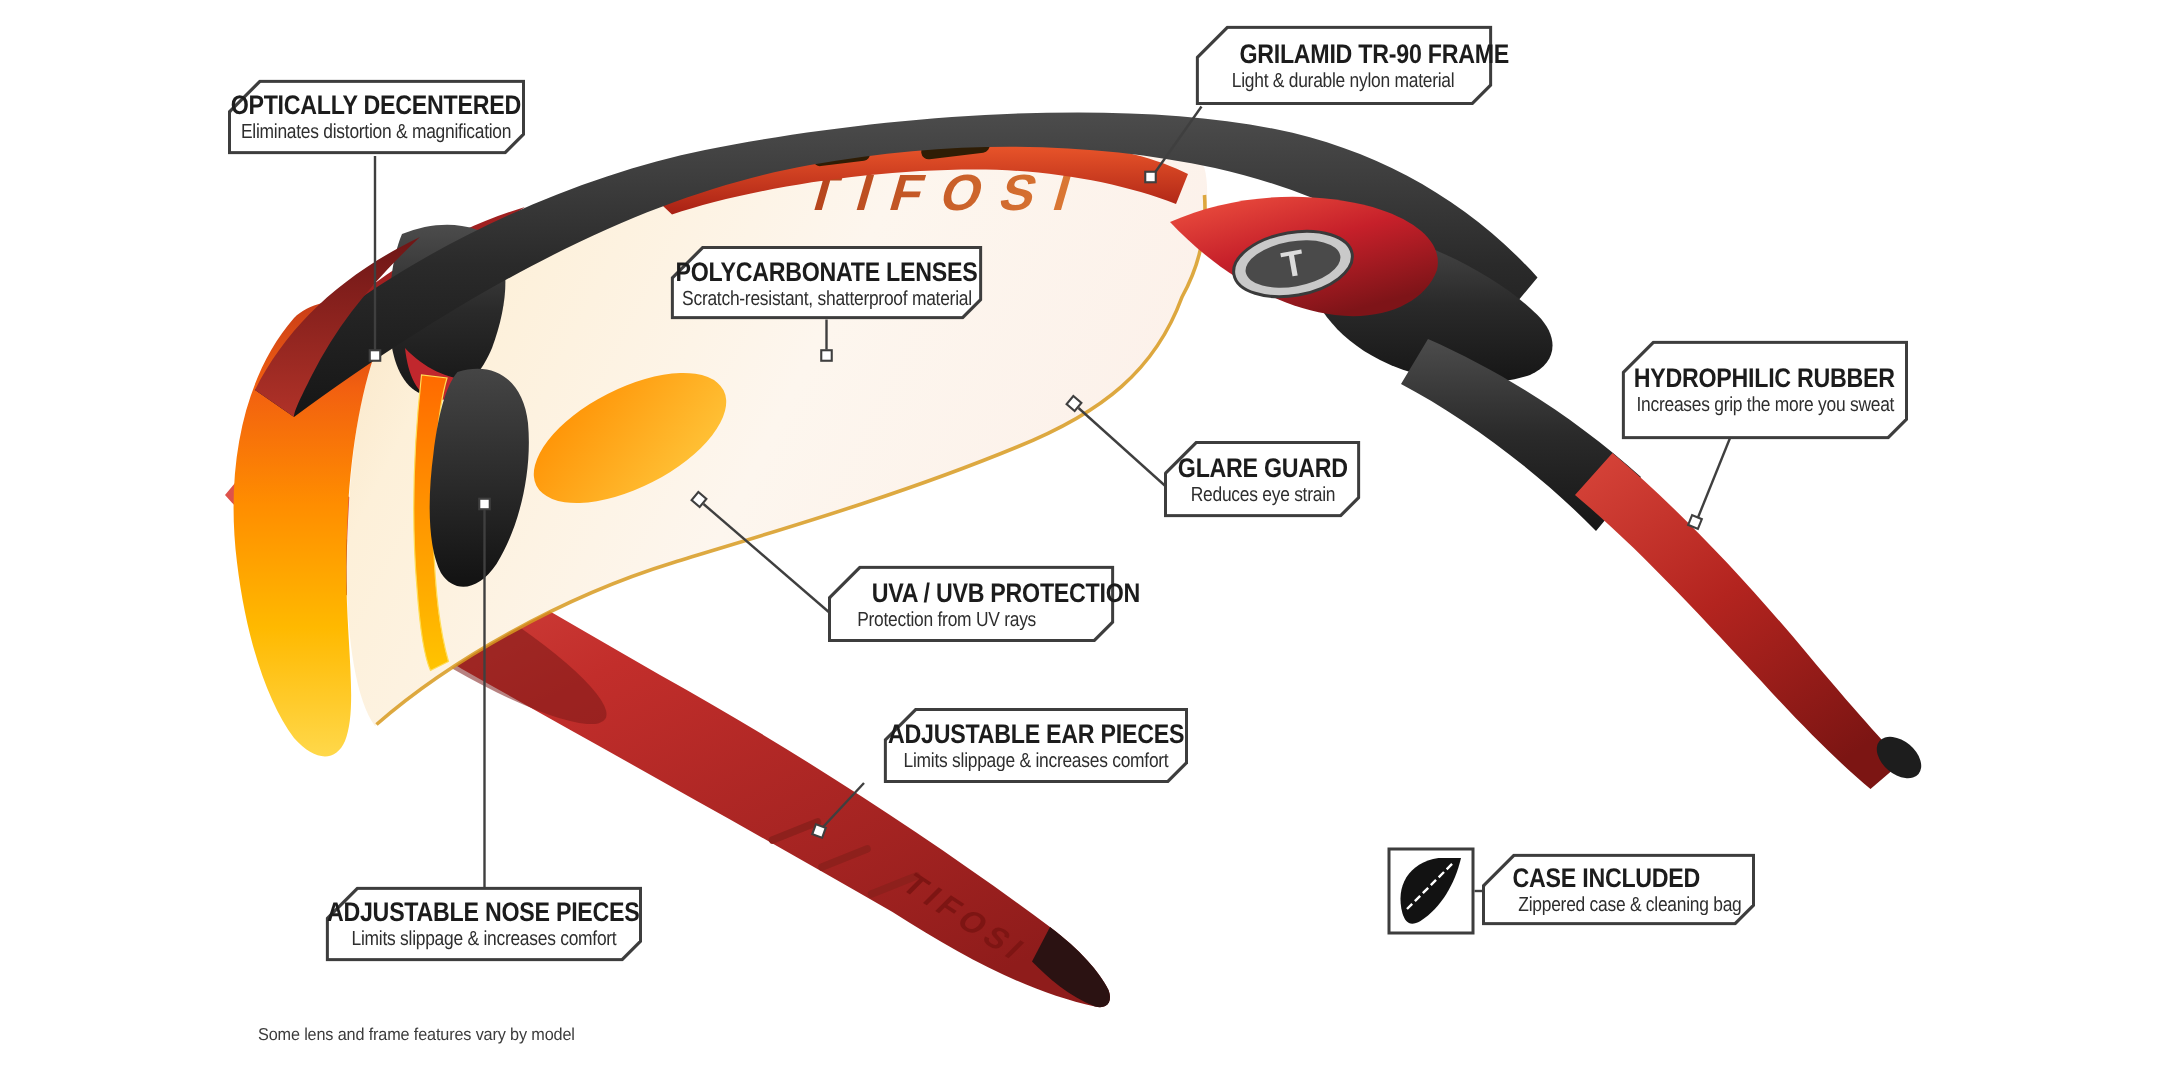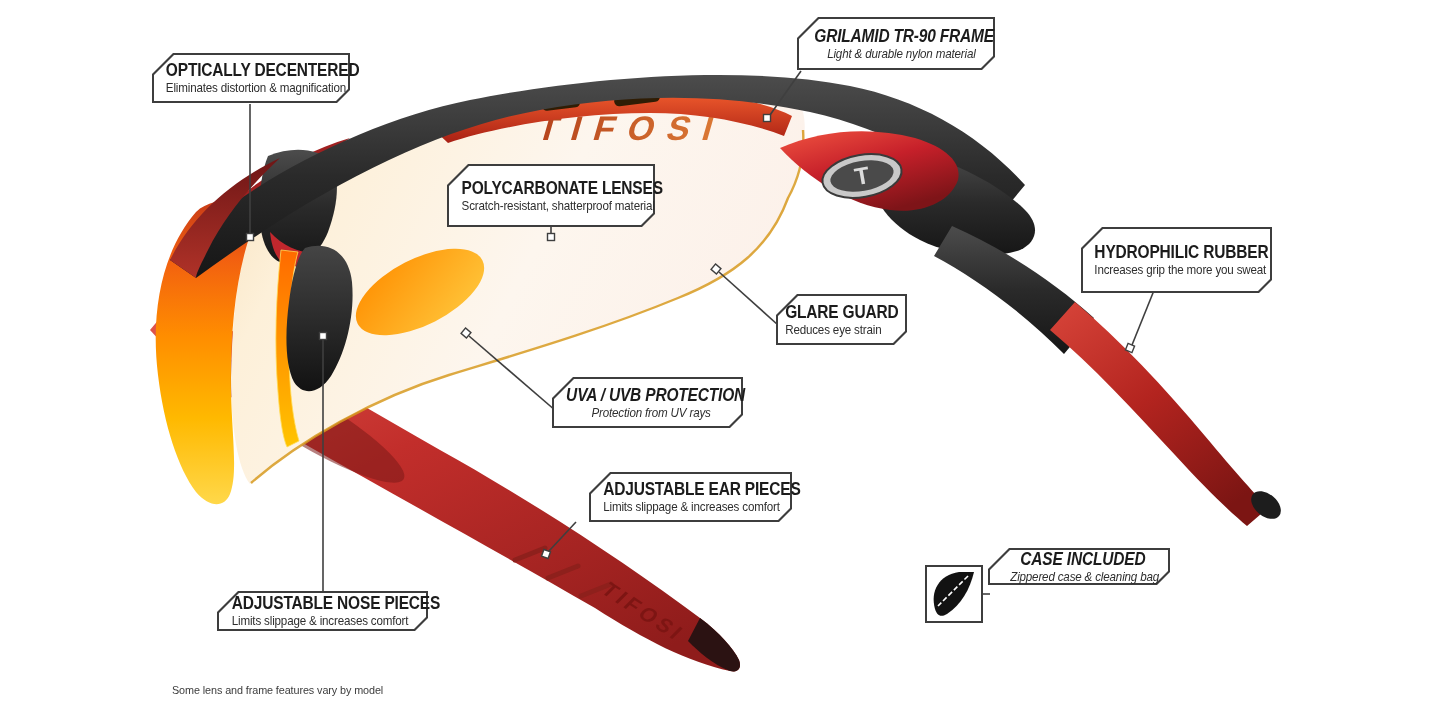--- a/index.html
+++ b/index.html
@@ -12,22 +12,22 @@
   #stage{position:absolute;inset:0;width:1445px;height:723px;}
   #scene{position:absolute;left:0;top:0;z-index:1;}
 
   
   .callout{position:absolute;z-index:3;}
   .callout-frame{position:absolute;inset:0;background:#3d3d3d;
     clip-path:polygon(21px 0,100% 0,100% calc(100% - 13px),calc(100% - 13px) 100%,0 100%,0 21px);}
   .callout-frame::after{content:"";position:absolute;inset:2px;background:#ffffff;
     clip-path:polygon(20px 0,100% 0,100% calc(100% - 12px),calc(100% - 12px) 100%,0 100%,0 20px);}
   .callout-text{position:absolute;inset:0;z-index:1;display:flex;flex-direction:column;
-    justify-content:center;gap:0px;padding-top:1px;}
-  .callout.align-right .callout-text{align-items:center;padding-right:13px;font-style:italic;}
+    justify-content:center;align-items:center;gap:0px;padding-top:1px;}
+  .callout.align-right .callout-text{align-items:flex-start;padding-right:13px;}
   .callout-title{white-space:nowrap;font-weight:700;font-size:18px;line-height:1.08;
     color:#1c1c1c;letter-spacing:-0.2px;transform:scaleX(.86);transform-origin:50% 50%;}
   .callout-sub{white-space:nowrap;font-size:13.5px;line-height:1.15;color:#2e2e2e;
     letter-spacing:-0.2px;transform:scaleX(.86);transform-origin:50% 50%;}
   .callout.align-right .callout-title,
   .callout.align-right .callout-sub{transform-origin:100% 50%;}
 
   
   .case-icon-box{position:absolute;left:925px;top:565px;width:58px;height:58px;
     border:2px solid #3d3d3d;background:#fff;box-sizing:border-box;z-index:3;}
@@ -222,21 +222,21 @@
   </div>
 
   <div class="callout align-right" style="left:797px;top:17px;width:198px;height:53px">
     <div class="callout-frame"></div>
     <div class="callout-text">
       <span class="callout-title">GRILAMID TR-90 FRAME</span>
       <span class="callout-sub">Light &amp; durable nylon material</span>
     </div>
   </div>
 
-  <div class="callout" style="left:447px;top:164px;width:208px;height:63px">
+  <div class="callout" style="left:447px;top:164px;width:208px;height:49px">
     <div class="callout-frame"></div>
     <div class="callout-text">
       <span class="callout-title">POLYCARBONATE LENSES</span>
       <span class="callout-sub">Scratch-resistant, shatterproof material</span>
     </div>
   </div>
 
   <div class="callout" style="left:1081px;top:227px;width:191px;height:66px">
     <div class="callout-frame"></div>
     <div class="callout-text">
@@ -262,35 +262,35 @@
   </div>
 
   <div class="callout" style="left:589px;top:472px;width:203px;height:50px">
     <div class="callout-frame"></div>
     <div class="callout-text">
       <span class="callout-title">ADJUSTABLE EAR PIECES</span>
       <span class="callout-sub">Limits slippage &amp; increases comfort</span>
     </div>
   </div>
 
-  <div class="callout" style="left:217px;top:591px;width:211px;height:40px">
+  <div class="callout" style="left:217px;top:591px;width:211px;height:50px">
     <div class="callout-frame"></div>
     <div class="callout-text">
       <span class="callout-title">ADJUSTABLE NOSE PIECES</span>
       <span class="callout-sub">Limits slippage &amp; increases comfort</span>
     </div>
   </div>
 
   <div class="case-icon-box">
     <svg width="54" height="54" viewBox="0 0 54 54">
       <path d="M8,42 C3,24 12,8 32,5 L47,5 C43,22 34,38 20,47 C13,51 10,48 8,42 Z" fill="#121212"></path>
       <path d="M11,39 C20,30 31,19 42,8" stroke="#ffffff" stroke-width="1.6" stroke-dasharray="5 2.5" fill="none"></path>
     </svg>
   </div>
-  <div class="callout align-right" style="left:988px;top:548px;width:182px;height:37px">
+  <div class="callout align-right" style="left:988px;top:569px;width:182px;height:48px">
     <div class="callout-frame"></div>
     <div class="callout-text">
       <span class="callout-title">CASE INCLUDED</span>
       <span class="callout-sub">Zippered case &amp; cleaning bag</span>
     </div>
   </div>
 
   <div class="footnote">Some lens and frame features vary by model</div>
 </div>
 

